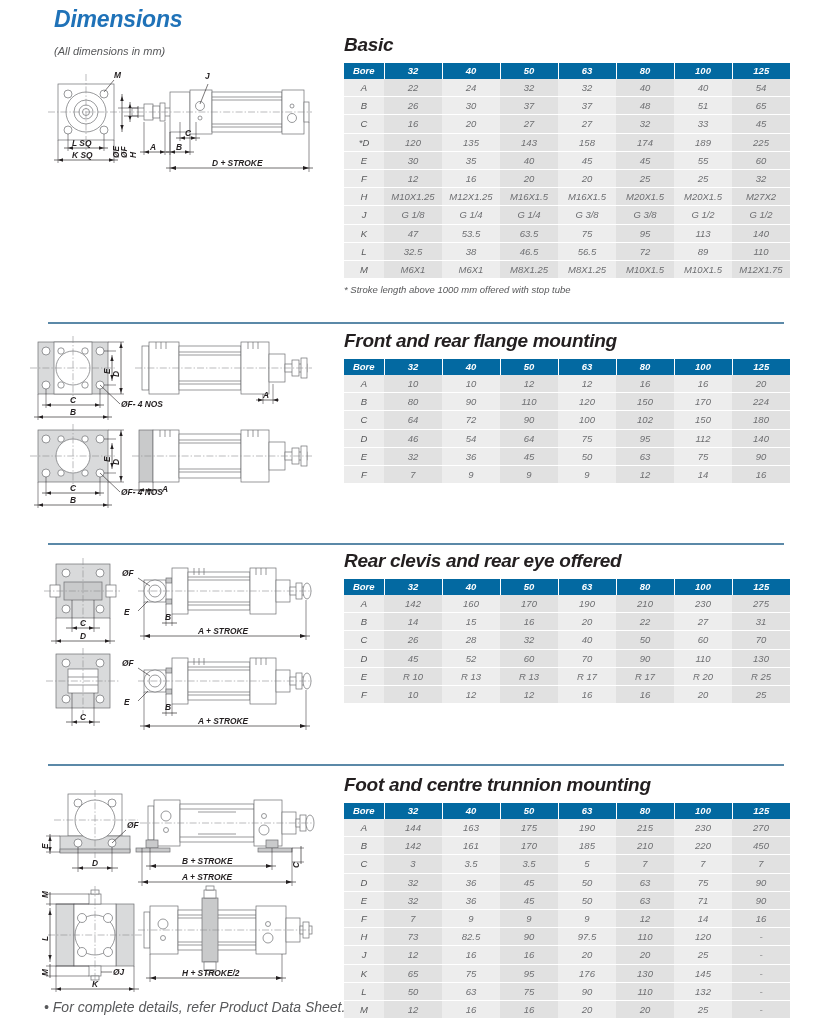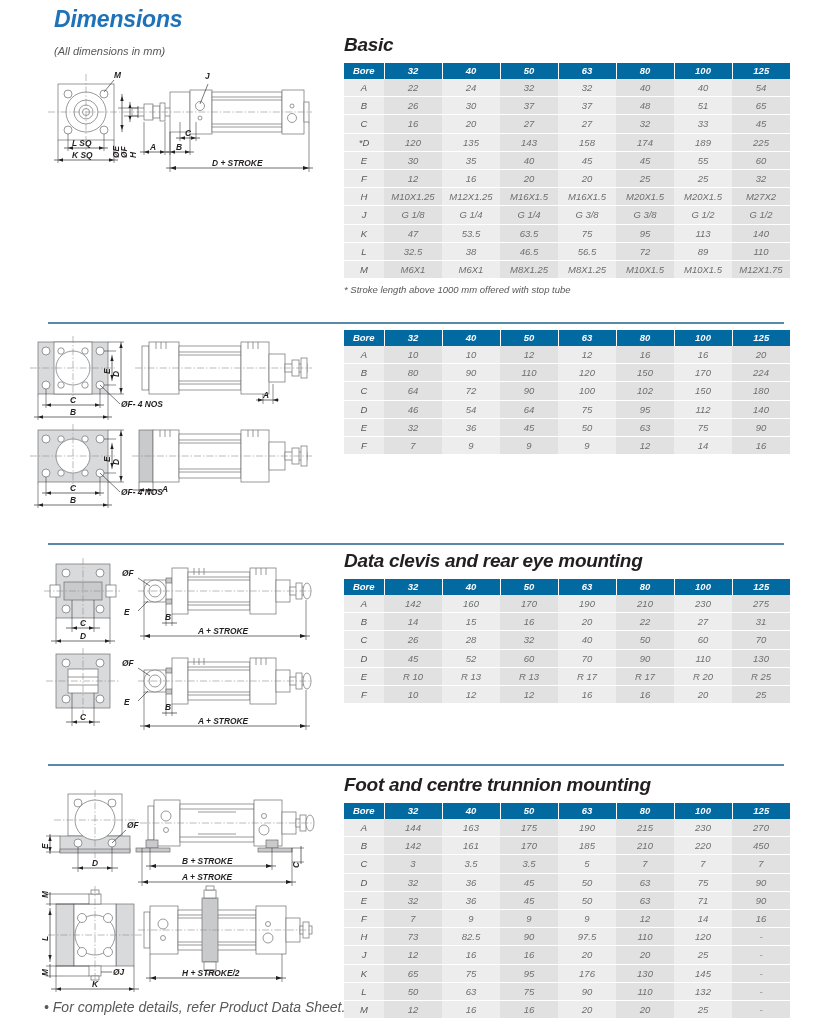--- a/index.html
+++ b/index.html
@@ -471,20 +471,21 @@
         <line class="ext" x1="119" y1="150" x2="119" y2="162"></line>
         <line class="ext" x1="133" y1="150" x2="133" y2="162"></line>
         <line class="dim" x1="113" y1="158" x2="139" y2="158"></line>
         <polygon class="arrow" points="119,158 124,156.2 124,159.8"></polygon>
         <polygon class="arrow" points="133,158 128,156.2 128,159.8"></polygon>
         <text x="142" y="160">A</text>
       </svg>
     </div>
 
     <div class="tablewrap" style="top:330px;">
+      <div class="sec-title">Front and rear flange mounting</div>
       <table class="dims">
         <thead>
             <tr>
               <th class="colhead-first">Bore</th>
               <th>32</th>
               <th>40</th>
               <th>50</th>
               <th>63</th>
               <th>80</th>
               <th>100</th>
@@ -681,21 +682,21 @@
         <line class="ext" x1="124" y1="136" x2="124" y2="174"></line>
         <line class="ext" x1="286" y1="134" x2="286" y2="174"></line>
         <line class="dim" x1="120" y1="170" x2="290" y2="170"></line>
         <polygon class="arrow" points="124,170 130,168 130,172"></polygon>
         <polygon class="arrow" points="286,170 280,168 280,172"></polygon>
         <text x="178" y="168">A + STROKE</text>
       </svg>
     </div>
 
     <div class="tablewrap" style="top:550px;">
-      <div class="sec-title">Data clevis and rear eye mounting</div>
+      <div class="sec-title">Rear clevis and rear eye offered</div>
       <table class="dims">
         <thead>
             <tr>
               <th class="colhead-first">Bore</th>
               <th>32</th>
               <th>40</th>
               <th>50</th>
               <th>63</th>
               <th>80</th>
               <th>100</th>

